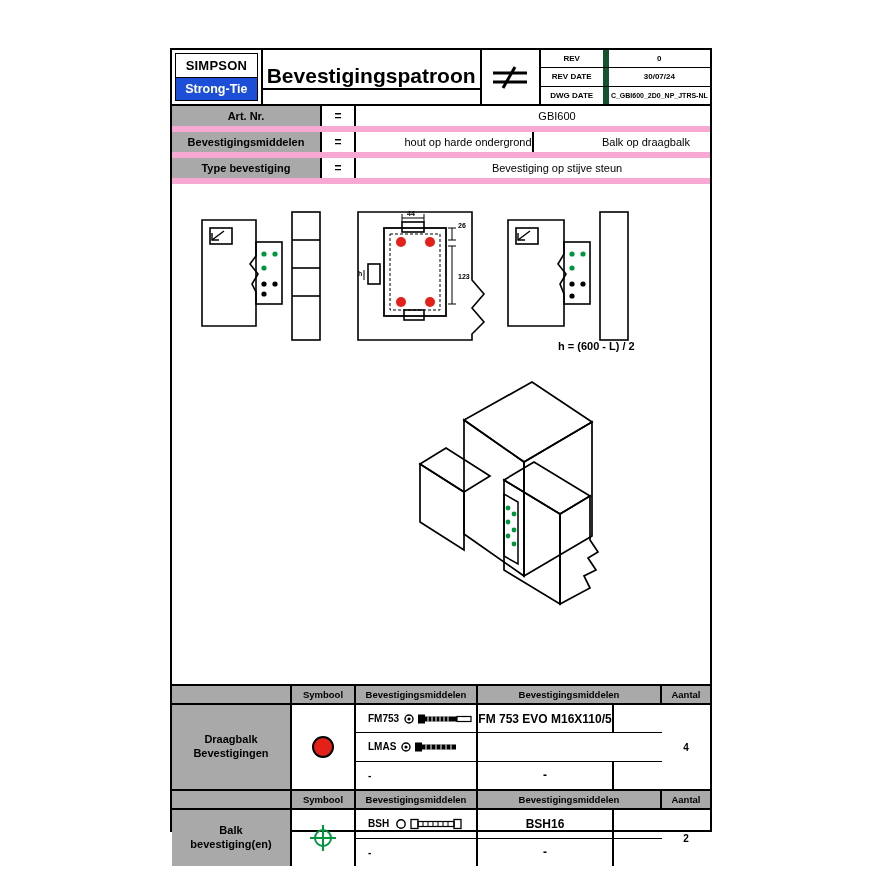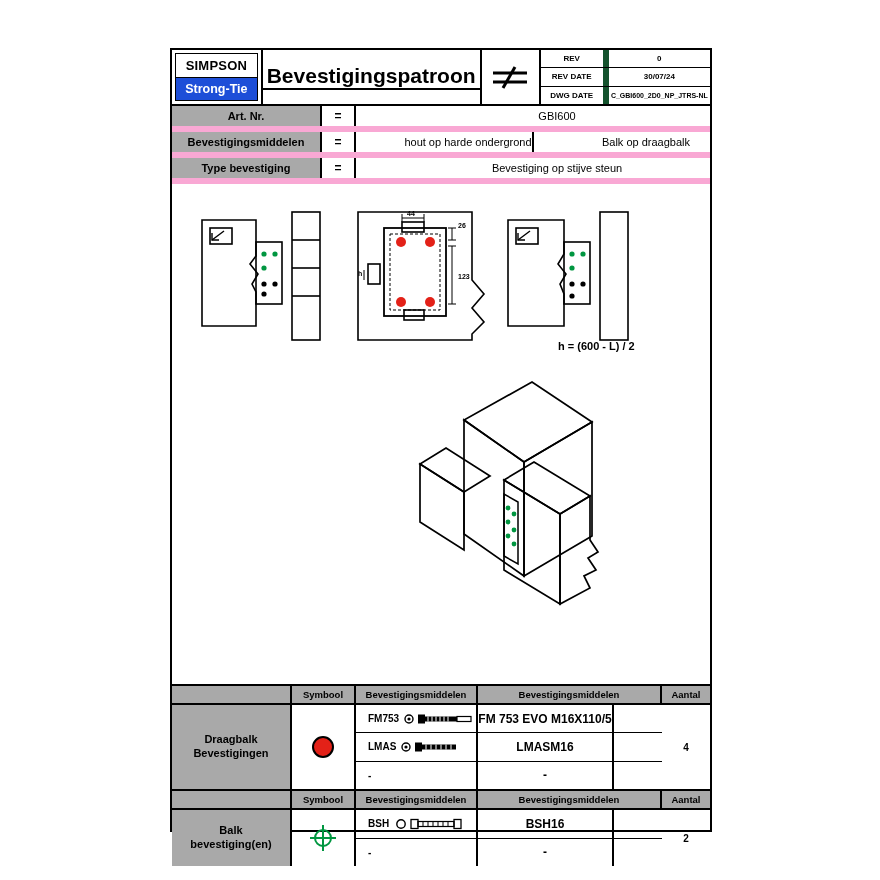--- a/index.html
+++ b/index.html
@@ -478,21 +478,20 @@
               <g stroke="#fff" stroke-width="1">
                 <line x1="26" y1="4.5" x2="26" y2="9.5"></line>
                 <line x1="31" y1="4.5" x2="31" y2="9.5"></line>
                 <line x1="36" y1="4.5" x2="36" y2="9.5"></line>
                 <line x1="41" y1="4.5" x2="41" y2="9.5"></line>
                 <line x1="46" y1="4.5" x2="46" y2="9.5"></line>
                 <line x1="51" y1="4.5" x2="51" y2="9.5"></line>
               </g>
             </svg>
           </div>
-          <div class="c-bev2">LMASM16</div>
           <div class="c-qty"></div>
         </div>
 
         <div class="bt-line">
           <div class="fast-left">
             <span class="dash">-</span>
           </div>
           <div class="c-bev2">-</div>
           <div class="c-qty"></div>
         </div>

